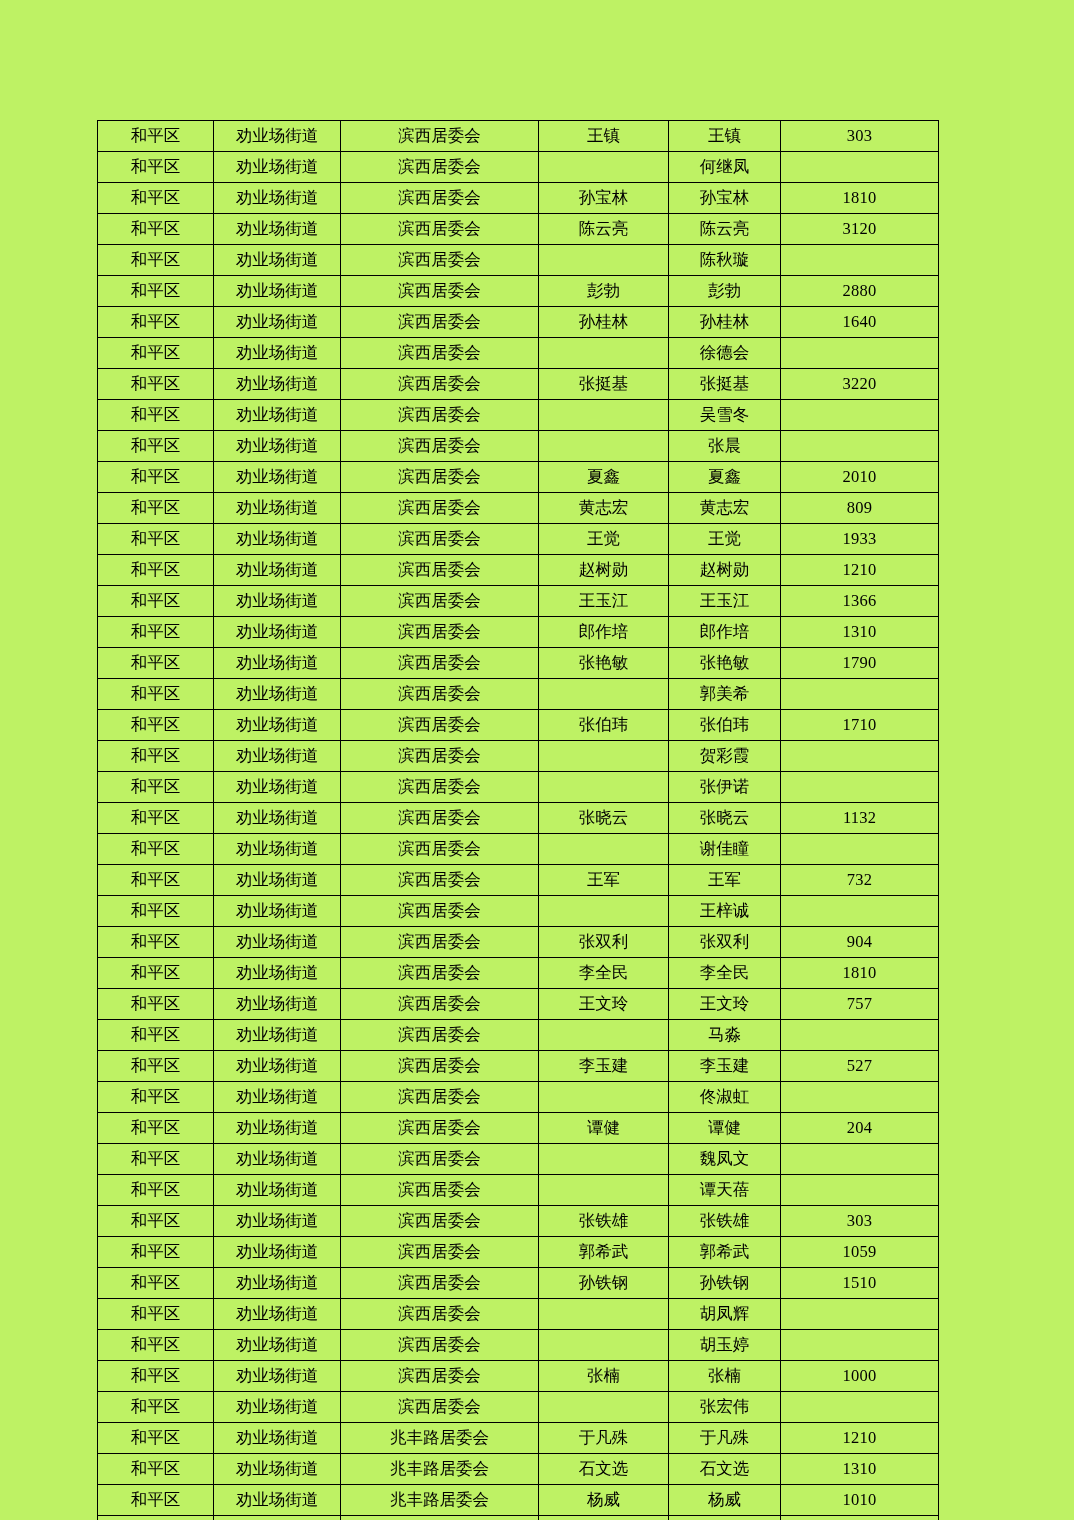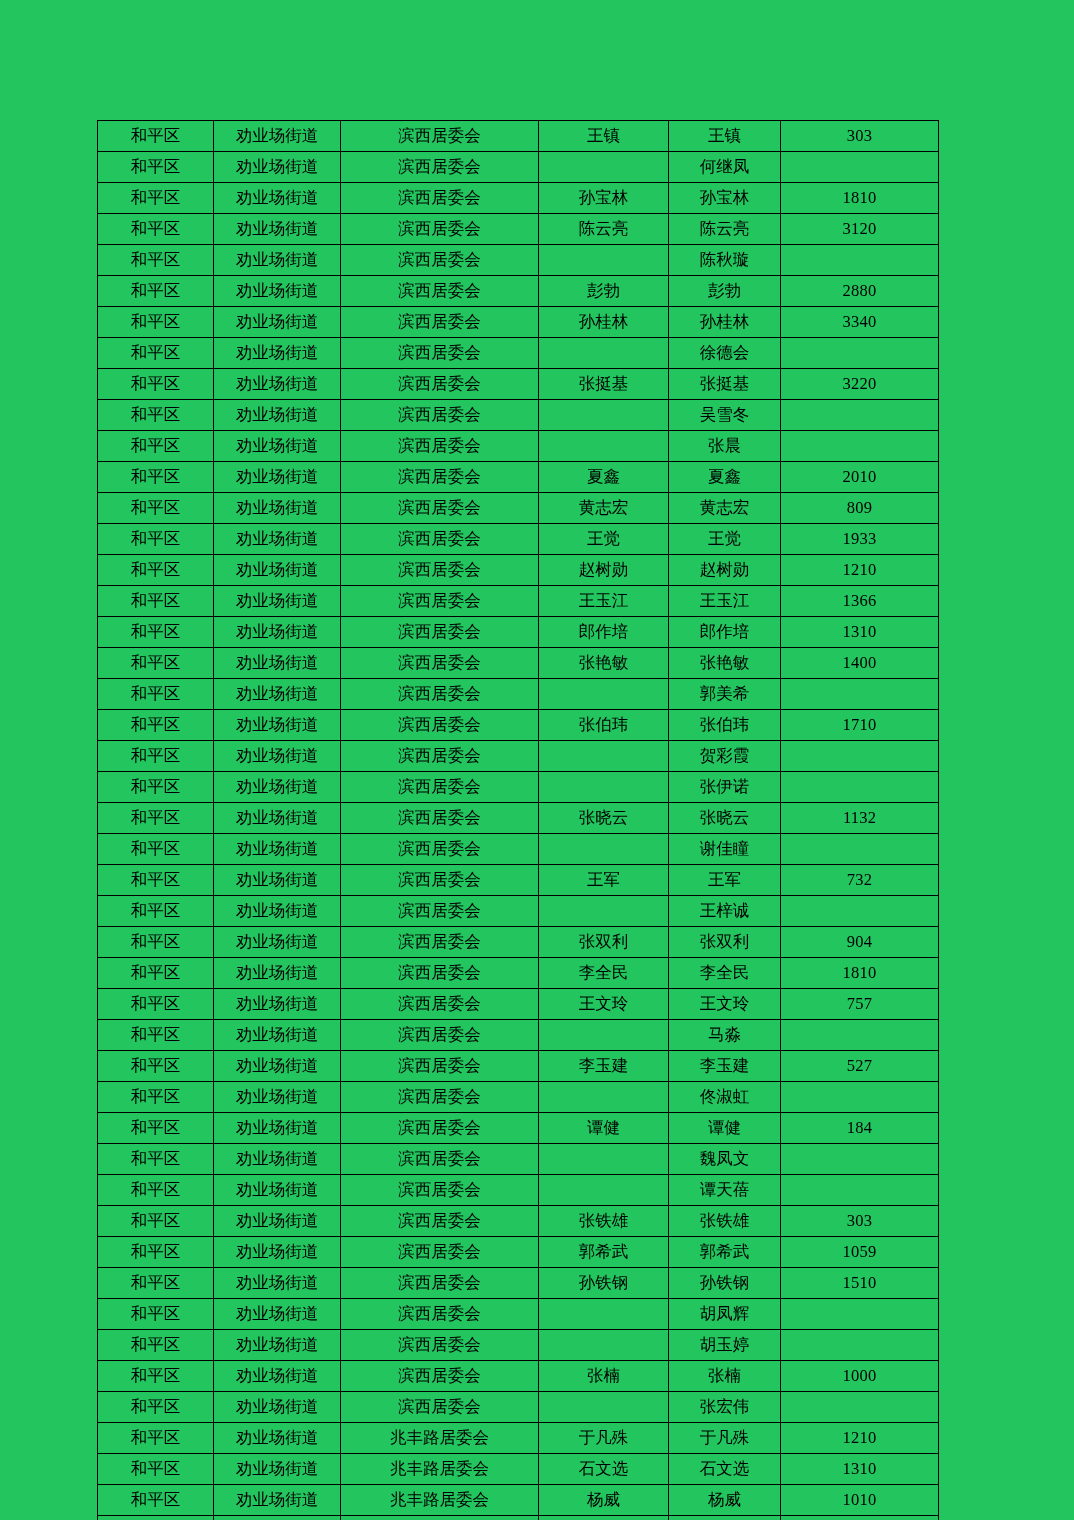--- a/index.html
+++ b/index.html
@@ -11,21 +11,21 @@
     width: 1074px;
     height: 1520px;
     font-family: "Liberation Serif", "DejaVu Serif", serif;
     color: #000000;
     overflow: hidden;
   }
   .page {
     position: relative;
     width: 1074px;
     height: 1520px;
-    background: #22c55e;
+    background: #bef264;
     box-sizing: border-box;
   }
   .table-wrap {
     position: absolute;
     left: 97px;
     top: 120px;
     width: 841px;
   }
   table.data-table {
     border-collapse: collapse;
@@ -119,21 +119,21 @@
             <td>彭勃</td>
             <td>彭勃</td>
             <td class="amount">2880</td>
           </tr>
           <tr>
             <td>和平区</td>
             <td>劝业场街道</td>
             <td>滨西居委会</td>
             <td>孙桂林</td>
             <td>孙桂林</td>
-            <td class="amount">3340</td>
+            <td class="amount">1640</td>
           </tr>
           <tr>
             <td>和平区</td>
             <td>劝业场街道</td>
             <td>滨西居委会</td>
             <td class="empty"></td>
             <td>徐德会</td>
             <td class="amount empty"></td>
           </tr>
           <tr>
@@ -207,21 +207,21 @@
             <td>郎作培</td>
             <td>郎作培</td>
             <td class="amount">1310</td>
           </tr>
           <tr>
             <td>和平区</td>
             <td>劝业场街道</td>
             <td>滨西居委会</td>
             <td>张艳敏</td>
             <td>张艳敏</td>
-            <td class="amount">1400</td>
+            <td class="amount">1790</td>
           </tr>
           <tr>
             <td>和平区</td>
             <td>劝业场街道</td>
             <td>滨西居委会</td>
             <td class="empty"></td>
             <td>郭美希</td>
             <td class="amount empty"></td>
           </tr>
           <tr>
@@ -327,21 +327,21 @@
             <td class="empty"></td>
             <td>佟淑虹</td>
             <td class="amount empty"></td>
           </tr>
           <tr>
             <td>和平区</td>
             <td>劝业场街道</td>
             <td>滨西居委会</td>
             <td>谭健</td>
             <td>谭健</td>
-            <td class="amount">184</td>
+            <td class="amount">204</td>
           </tr>
           <tr>
             <td>和平区</td>
             <td>劝业场街道</td>
             <td>滨西居委会</td>
             <td class="empty"></td>
             <td>魏凤文</td>
             <td class="amount empty"></td>
           </tr>
           <tr>

